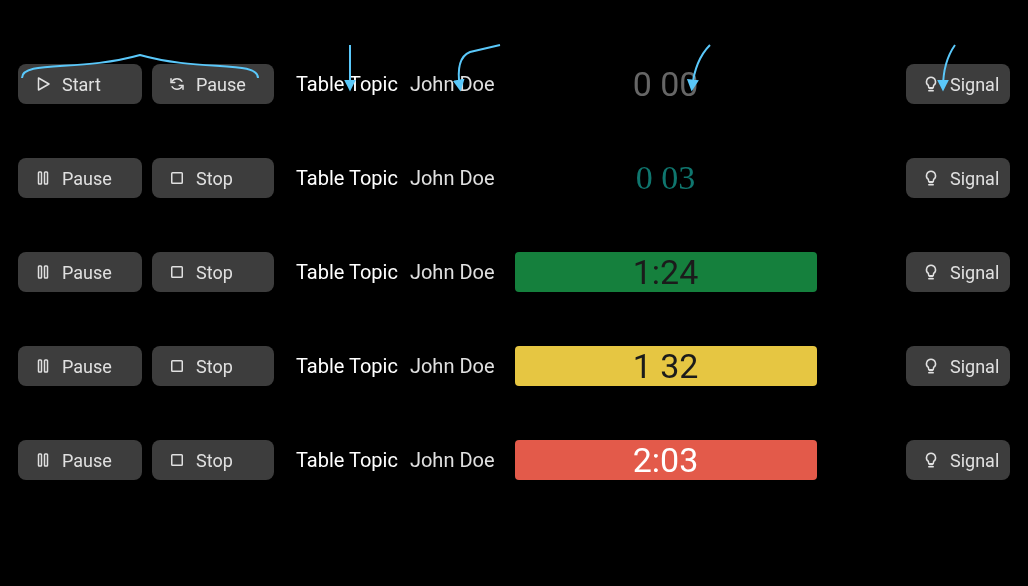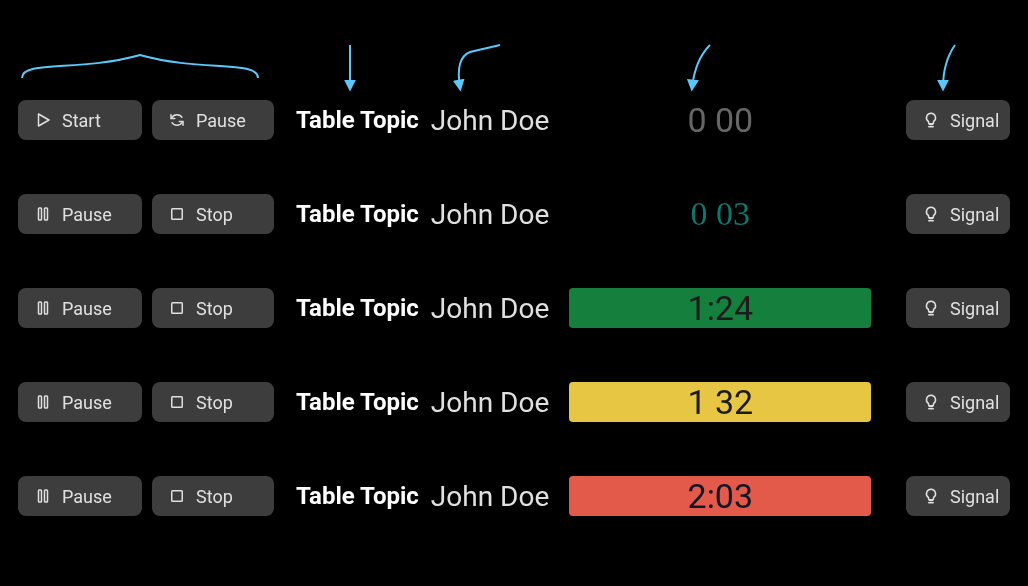--- a/index.html
+++ b/index.html
@@ -1,17 +1,17 @@
 <!DOCTYPE html>
 <html><head>
   <meta charset="utf-8">
   <style>
     * { margin:0; padding:0; box-sizing:border-box; }
     html,body { width:1028px; height:586px; background:#000; font-family:-apple-system,BlinkMacSystemFont,"Segoe UI",Roboto,sans-serif; overflow:hidden; }
-    .rows { padding-top:100px; padding-left:18px; padding-right:18px; display:flex; flex-direction:column; gap:54px; }
+    .rows { padding-top:64px; padding-left:18px; padding-right:18px; display:flex; flex-direction:column; gap:54px; }
     .row { display:flex; align-items:center; height:40px; }
 
     .btn {
       background:#3d3d3d;
       color:#e0e0e0;
       border-radius:8px;
       display:inline-flex;
       align-items:center;
       height:40px;
       gap:10px;
@@ -22,49 +22,49 @@
     }
     .btn svg { flex-shrink:0; }
     .btn-pair-gap { width:10px; }
 
     .btn-a { width:124px; }
     .btn-b { width:122px; }
     .btn-signal { width:104px; }
 
     .title {
       color:#fff;
-      font-weight:700;
-      font-size:24px;
+      font-weight:400;
+      font-size:20px;
       margin-left:22px;
       white-space:nowrap;
     }
     .speaker {
       color:#e0e0e0;
       font-weight:400;
-      font-size:28px;
+      font-size:20px;
       margin-left:12px;
       white-space:nowrap;
     }
 
     .timer-box {
       margin-left:20px;
       width:302px;
       height:40px;
       border-radius:4px;
       display:flex;
       align-items:center;
       justify-content:center;
       font-size:34px;
       font-weight:400;
     }
     .timer-none   { background:transparent; color:#666; }
     .timer-plain  { background:transparent; color:#0f766e;font-family:Liberation Serif, serif; }
     .timer-green  { background:#15803d; color:#1b1b1b; }
     .timer-yellow { background:#e6c642; color:#1b1b1b; }
-    .timer-red    { background:#e35a4a; color:#0f172a; }
+    .timer-red    { background:#e35a4a; color:#ffffff; }
 
     .flex-spacer { flex:1; }
     
     .arrows { position:absolute; top:0; left:0; pointer-events:none; }
   </style>
 </head>
 <body>
 
 <svg class="arrows" width="1028" height="100">
   <defs>

